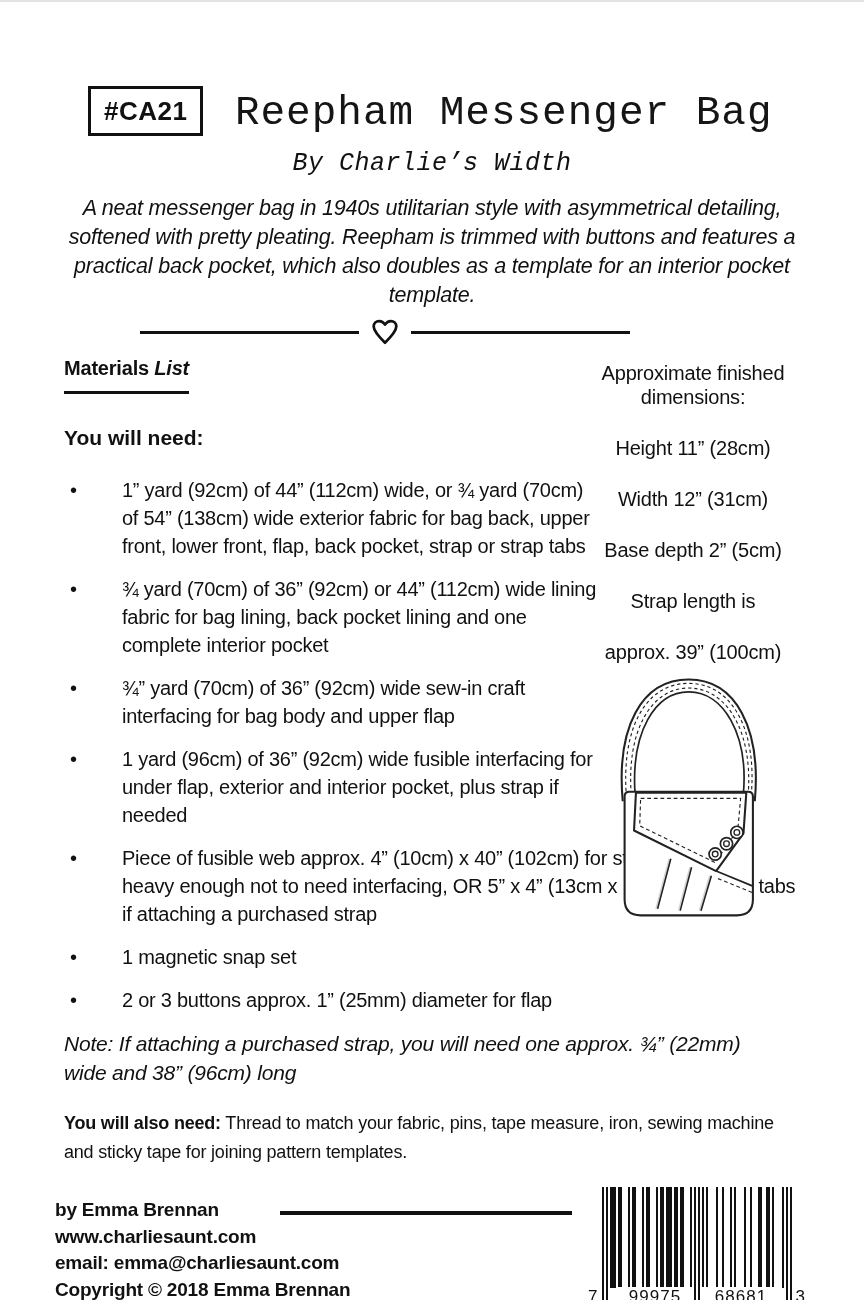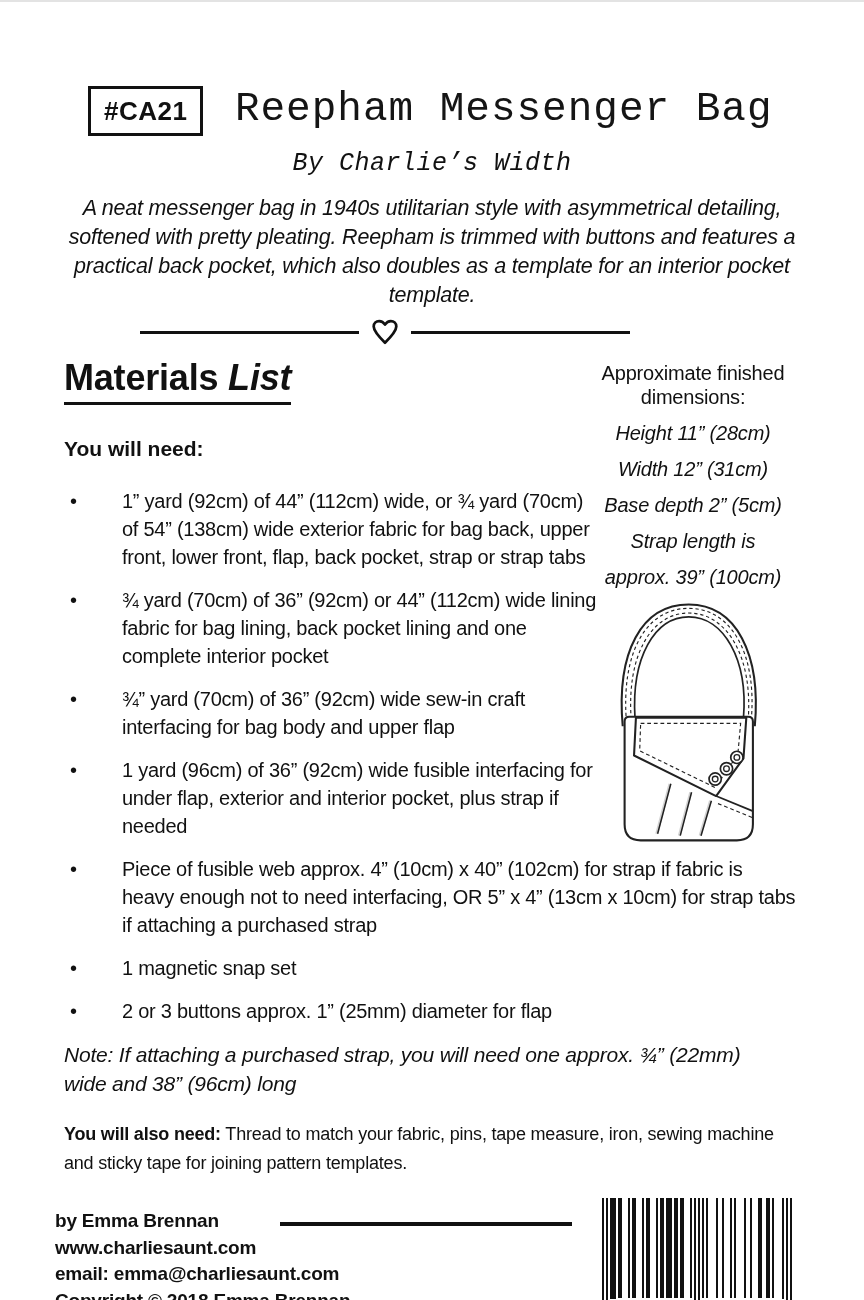--- a/index.html
+++ b/index.html
@@ -3,21 +3,21 @@
 <meta charset="utf-8">
 <style>
   * { margin:0; padding:0; box-sizing:border-box; }
   html,body { background:#fff; }
   body {
     width:864px; height:1300px; position:relative; overflow:hidden;
     font-family:"Liberation Sans", sans-serif; color:#111;
     border-top:2px solid #e3e3e3;
   }
   
-  .header-row { display:flex; align-items:flex-start; margin:84px 60px 0 88px; }
+  .header-row { display:flex; align-items:flex-end; margin:84px 60px 0 88px; }
   .pattern-box {
     border:3px solid #111; padding:7px 13px 6px;
     font-weight:bold; font-size:26px; letter-spacing:0.5px; flex:0 0 auto;
   }
   .title-col { flex:1; text-align:center; }
   .doc-title {
     font-family:"Liberation Mono", monospace; font-weight:normal;
     font-size:41px; letter-spacing:1px; white-space:nowrap; color:#151515;
   }
   .byline {
@@ -29,40 +29,40 @@
     width:756px; margin:16px auto 0; text-align:center;
     font-style:italic; font-size:21.5px; line-height:29px; letter-spacing:-0.2px;
   }
   
   .divider { display:flex; align-items:center; margin:9px 0 0 140px; width:490px; gap:12px; }
   .divider .line { flex:1; height:3px; background:#111; }
   .divider svg { flex:0 0 auto; }
   
   .materials { position:relative; margin:12px 60px 0 64px; }
   .mat-heading {
-    display:inline-block; font-size:36px; font-weight:bold;
-    border-bottom:3.5px solid #111; padding-bottom:3px; letter-spacing:-0.2px;
+    display:inline-block; font-size:20px; font-weight:bold;
+    border-bottom:3.5px solid #111; padding-bottom:11px; letter-spacing:-0.2px;
   }
   .mat-heading .accent { font-style:italic; }
   .you-need { margin-top:32px; font-weight:bold; font-size:21px; }
   .mat-list { margin-top:26px; list-style:none; }
   .item { display:flex; margin-bottom:15px; font-size:20px; line-height:28px; letter-spacing:-0.25px; }
   .item .bullet { flex:0 0 58px; padding-left:6px; font-size:20px; }
   .item .txt.narrow { width:478px; }
   .item .txt.wide   { width:676px; }
   .note { margin-top:13px; width:722px; font-style:italic; font-size:21px; line-height:29px; letter-spacing:-0.2px; }
   .also { margin-top:22px; width:726px; font-size:18px; line-height:29px; letter-spacing:-0.2px; }
   .also b { letter-spacing:-0.2px; }
   
   .dims {
     position:absolute; top:4px; left:518px; width:222px;
     text-align:center; font-size:20px; letter-spacing:-0.2px;
   }
   .dims-heading { line-height:24px; }
-  .dim-line { margin-top:13px;font-style:italic; }
+  .dim-line { margin-top:28px; }
   .bag-wrap { margin-top:8px; text-align:center; }
   .bag-svg { width:182px; height:250px; }
   
   .footer { position:relative; margin-top:20px; height:140px; }
   .footer-text {
     position:absolute; left:55px; top:10px;
     font-weight:bold; font-size:19px; line-height:26.5px; letter-spacing:-0.2px;
   }
   .footer-sep { position:absolute; left:280px; top:24px; width:292px; height:3.5px; background:#111; }
   

